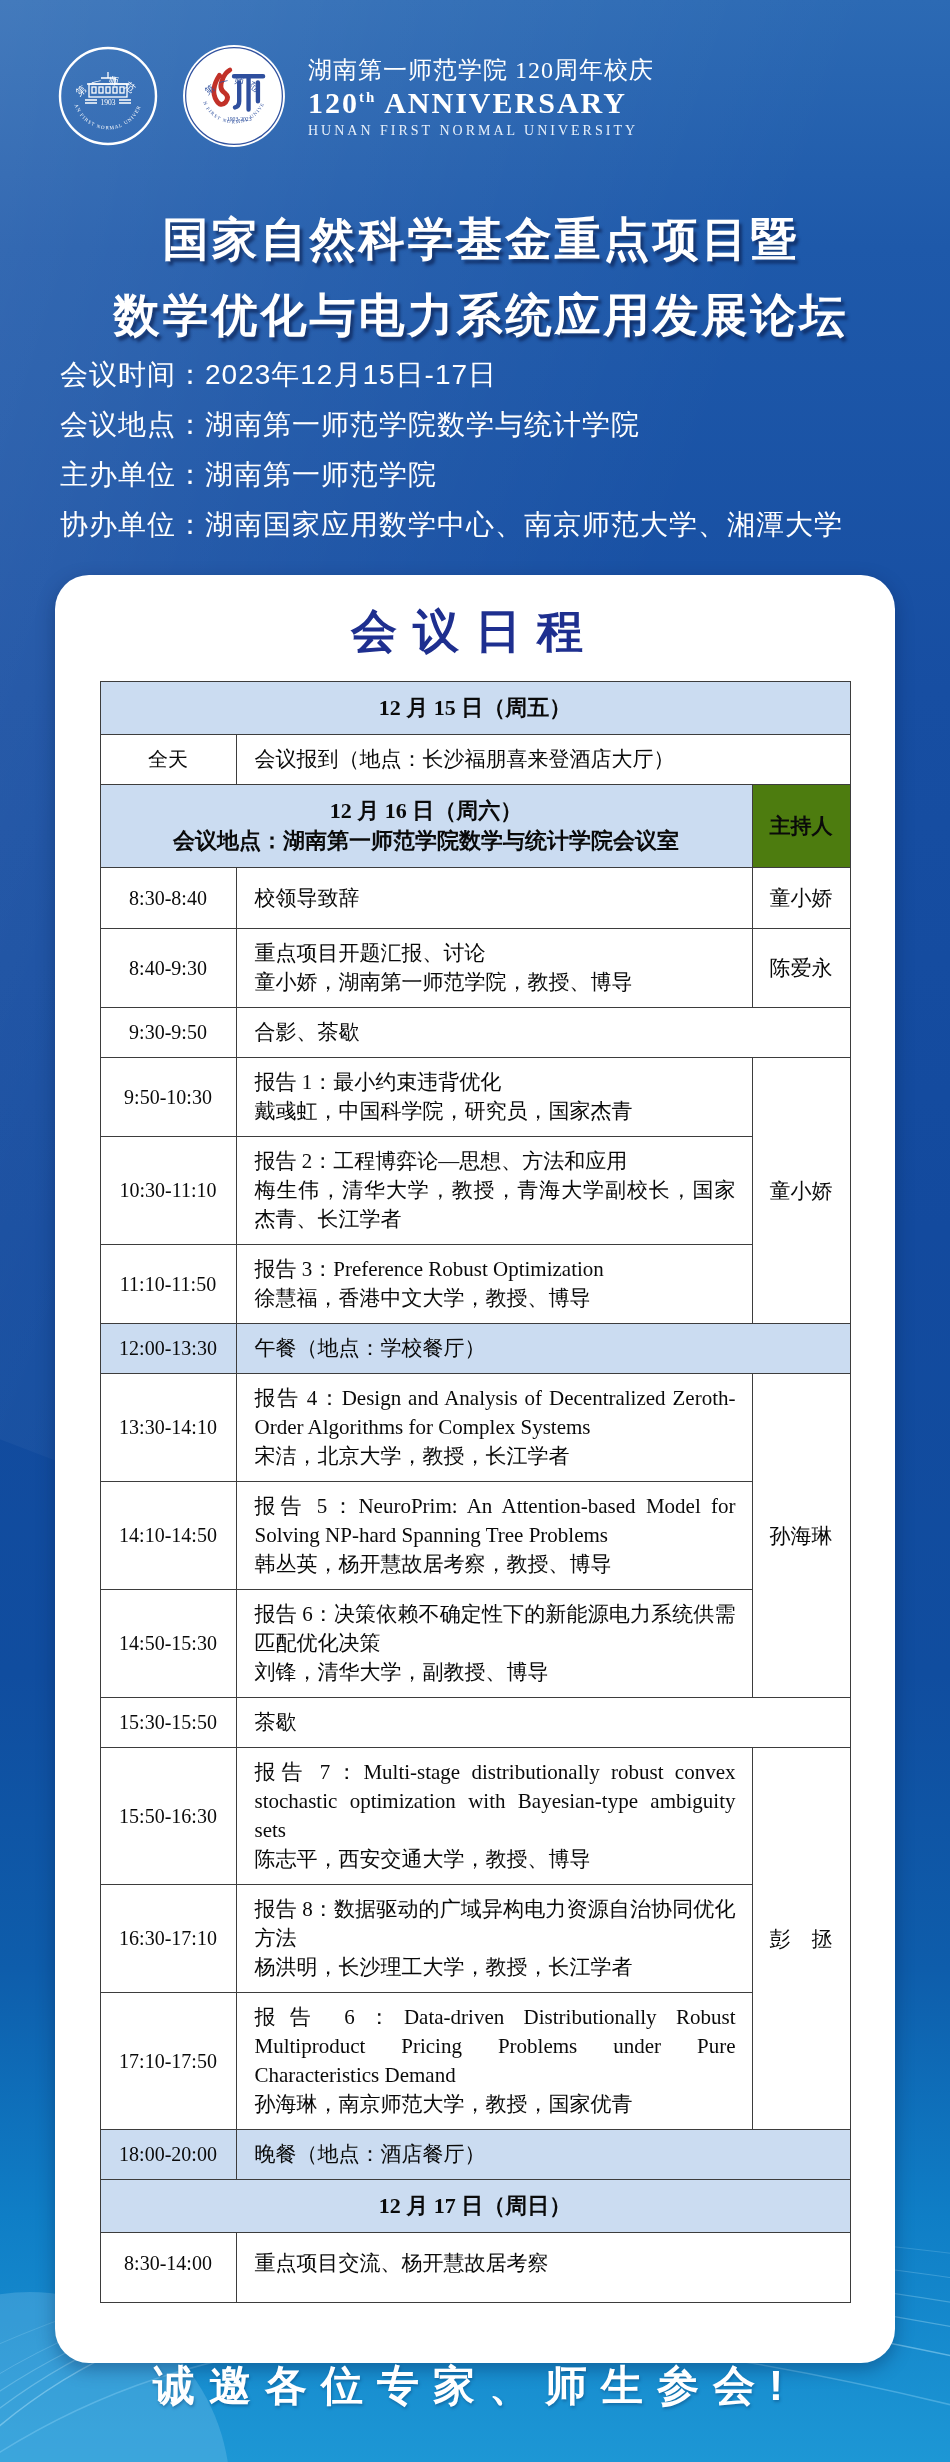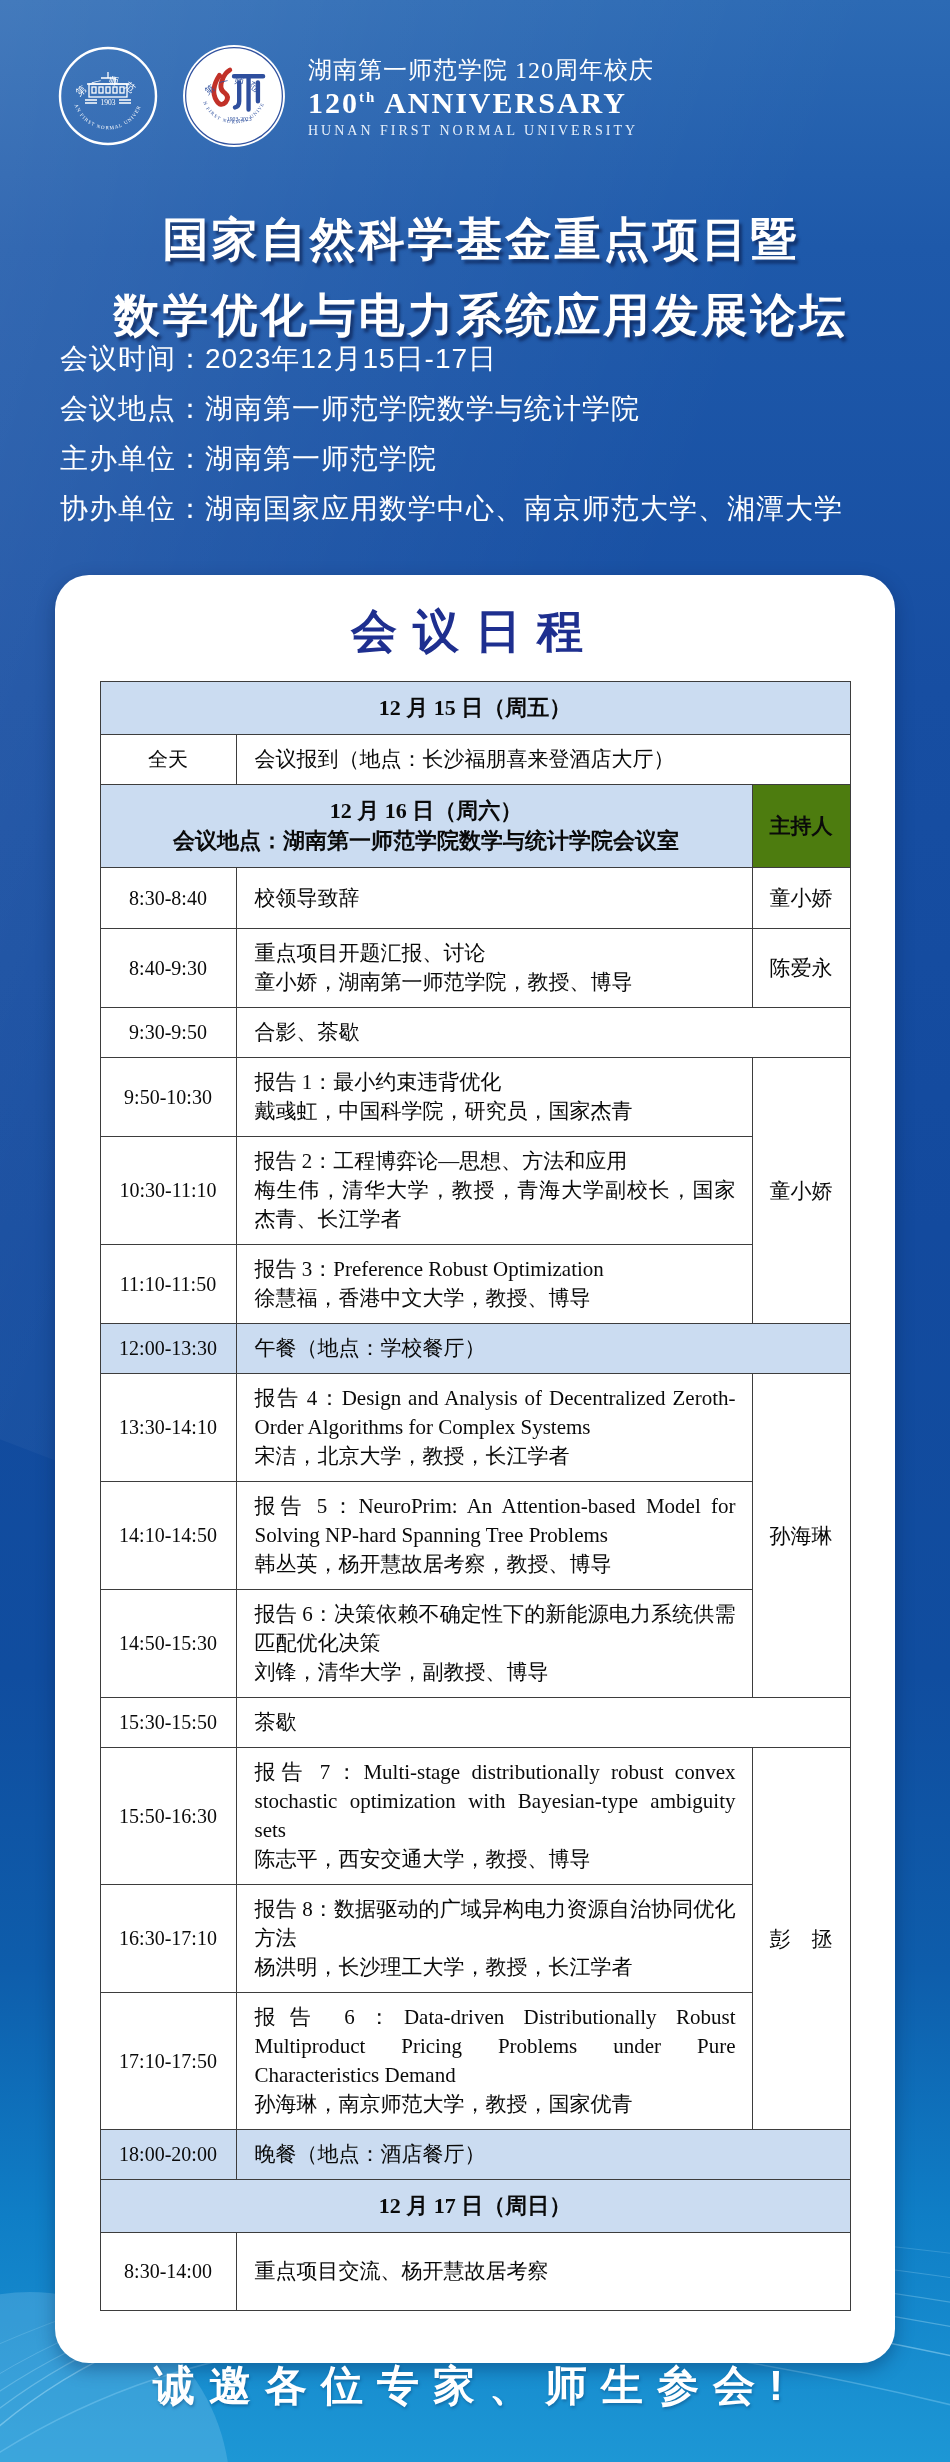--- a/index.html
+++ b/index.html
@@ -21,39 +21,39 @@
   .brand-anniv{font-size:30px;font-weight:bold;letter-spacing:2px;
       font-family:"Liberation Serif","DejaVu Serif",serif;}
   .brand-anniv sup{font-size:15px;}
   .brand-en{font-size:14px;letter-spacing:3px;margin-top:3px;color:#e8f0fa;
       font-family:"Liberation Serif","DejaVu Serif",serif;}
 
   h1.main-title{position:absolute;top:196px;left:0;width:100%;margin:6px;text-align:center;
       color:#fff;font-size:46px;line-height:76px;font-weight:bold;letter-spacing:3px;
       font-family:"Liberation Serif","DejaVu Serif",serif;
       text-shadow:3px 4px 3px rgba(8,25,70,.6);}
-  ul.meta{position:absolute;top:334px;left:60px;margin:0;padding:0;list-style:none;color:#fff;}
+  ul.meta{position:absolute;top:350px;left:60px;margin:0;padding:0;list-style:none;color:#fff;}
   ul.meta li{font-size:28px;line-height:50px;letter-spacing:1px;}
 
   
   .card{position:absolute;left:55px;top:575px;width:840px;height:1788px;background:#fff;
         border-radius:34px;box-shadow:0 6px 18px rgba(5,25,70,.35);}
   .card h2{margin:26px 0 18px 0;text-align:center;font-size:46px;letter-spacing:16px;
        color:#1e2f8f;font-weight:bold;font-family:"Liberation Serif","DejaVu Serif",serif;}
   table.sched{border-collapse:collapse;table-layout:fixed;width:750px;margin:0 auto;
        font-family:"Liberation Serif","DejaVu Serif",serif;color:#0a0a0a;}
   table.sched td{border:1.5px solid #3d3d3d;vertical-align:middle;}
   td.day{background:#cbdcf1;text-align:center;font-weight:bold;font-size:22px;padding:11px 6px;line-height:30px;margin-top:24px;}
   td.hosthead{background:#4d7c0f;text-align:center;font-weight:bold;font-size:21px;}
   tr.blue td{background:#cbdcf1;}
   td.t{text-align:center;font-size:20px;padding:10px 4px;}
   td.body{padding:10px 16px 10px 18px;font-size:21px;}
   td.body div{line-height:29px;text-align:justify;}
   td.host{text-align:center;font-size:21px;padding:16px;}
-  tr:last-child td.t,tr:last-child td.body{padding-top:24px;padding-bottom:24px;}
+  tr:last-child td.t,tr:last-child td.body{padding-top:16px;padding-bottom:24px;}
 
   
   .footer{position:absolute;left:0;bottom:48px;width:100%;text-align:center;color:#fff;
       font-size:42px;font-weight:bold;letter-spacing:14px;
       text-shadow:1px 2px 3px rgba(10,60,110,.4);}
 </style>
 </head>
 <body>
 
 <div class="poster">

